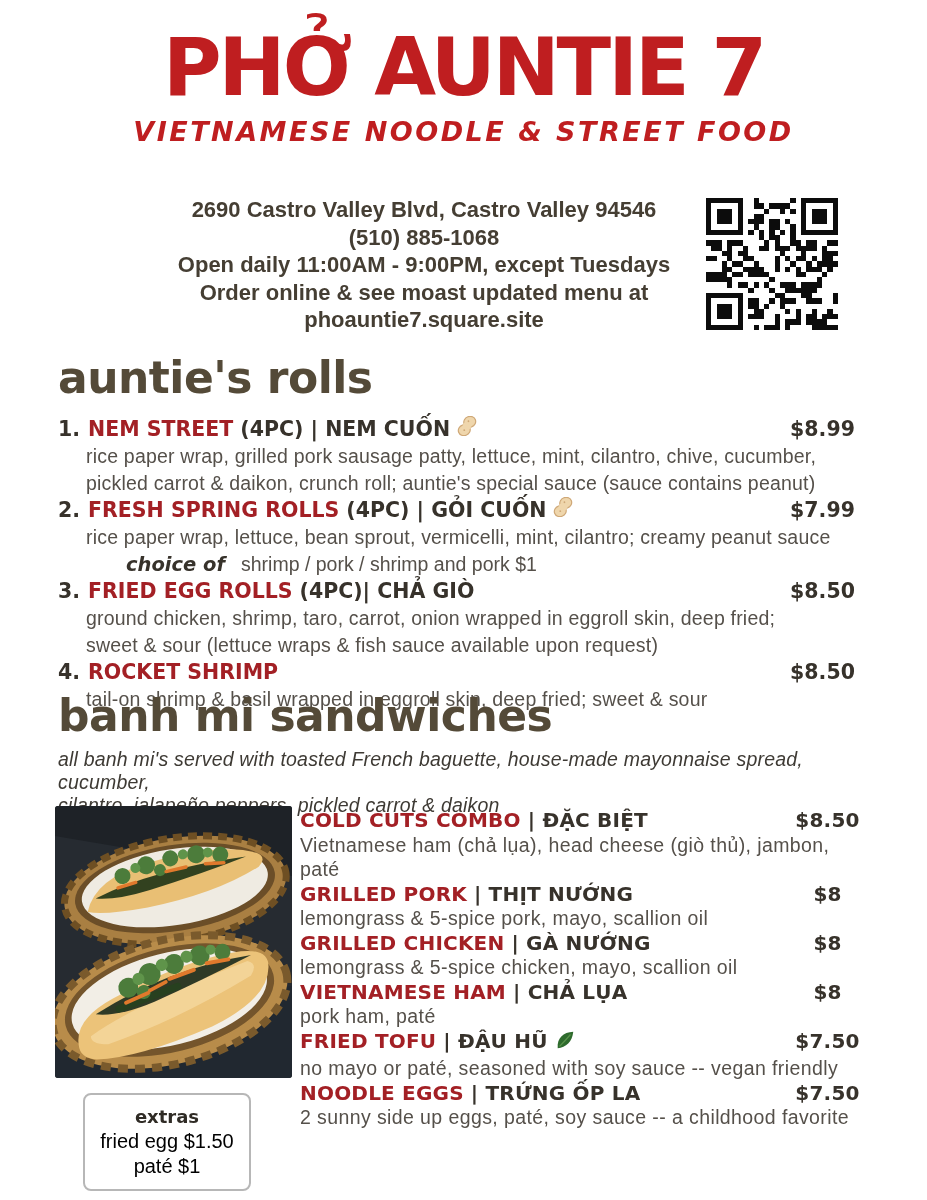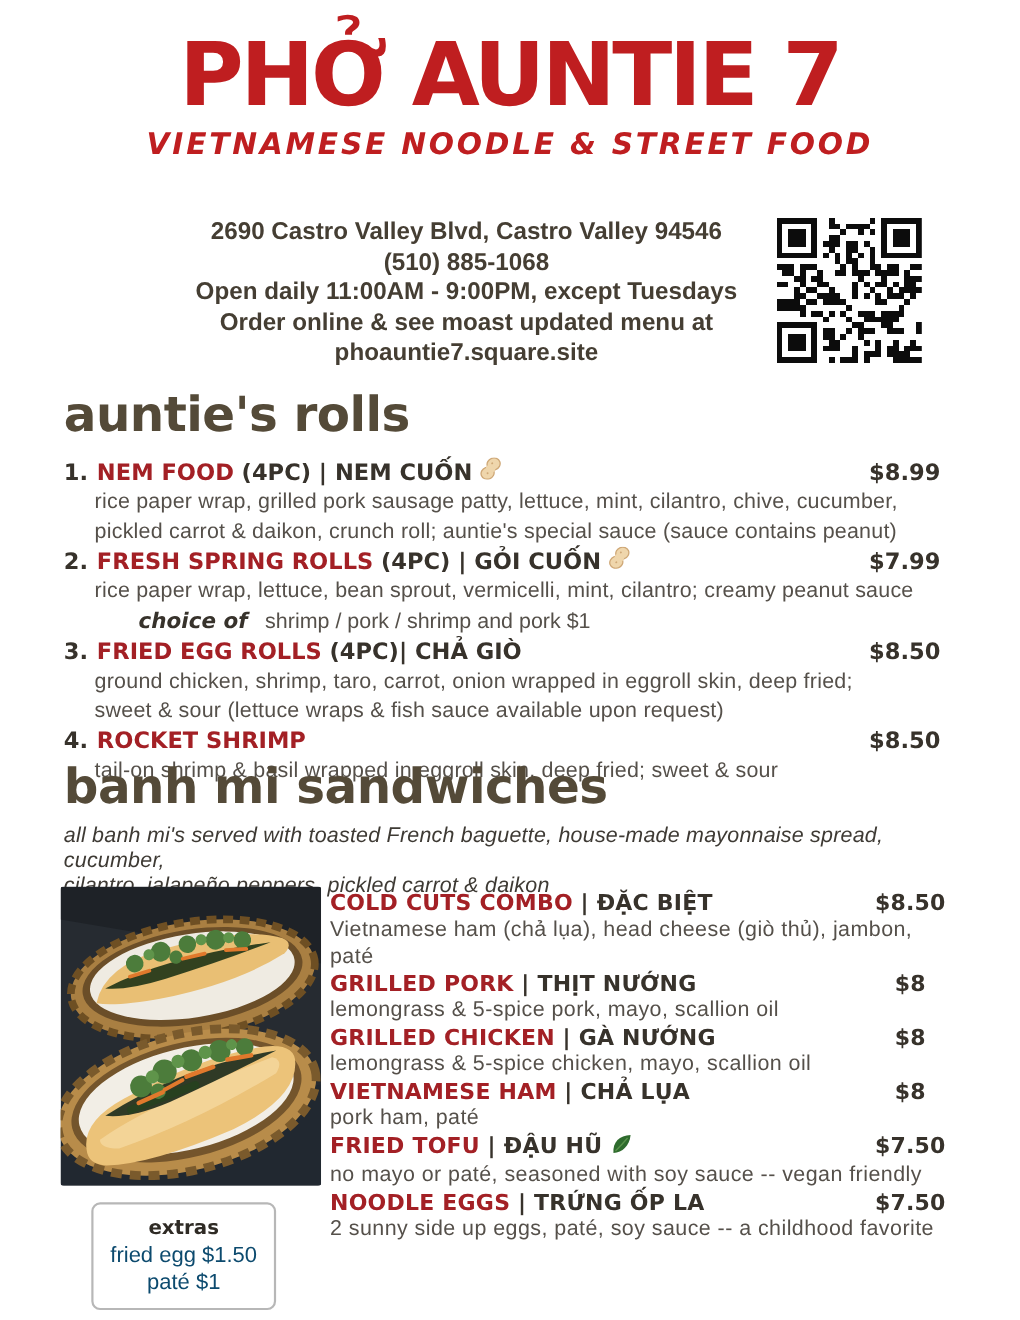--- a/index.html
+++ b/index.html
@@ -61,21 +61,21 @@
   .bm-head .name{color:var(--item-red);margin-right:7px;white-space:nowrap;}
   .bm-head .price{width:85px;}
   .bm-desc{font-size:19.5px;line-height:24.5px;letter-spacing:.4px;color:var(--desc);
     font-family:"Liberation Sans","DejaVu Sans",sans-serif;}
   
   .extras{
     position:absolute;left:83px;top:1093px;width:168px;border:2px solid #b7b7b7;border-radius:8px;
     padding:10px 4px 10px;text-align:center;background:#fff;
   }
   .extras .t{font-weight:bold;font-size:18px;line-height:24px;color:#2f2b25;}
-  .extras .l{font-size:20px;line-height:25px;color:#0c4a6e;font-family:"Liberation Sans","DejaVu Sans",sans-serif;}
+  .extras .l{font-size:20px;line-height:25px;color:#000000;font-family:"Liberation Sans","DejaVu Sans",sans-serif;}
   
   .inline-icon{display:inline-block;vertical-align:-3px;margin-left:6px;flex:none;align-self:center;}
 </style>
 </head>
 <body>
 
 <div class="logo-wrap">
   <h1 class="logo">PHỞ AUNTIE 7</h1>
   <div class="tagline">VIETNAMESE NOODLE &amp; STREET FOOD</div>
 </div>
@@ -302,21 +302,21 @@
     </svg>
 </div>
 
 <div class="rolls">
   <div class="section-title">auntie's rolls</div>
 
   <div>
     <div class="item-head">
       <div class="left">
         <span class="num">1.</span>
-        <span class="name">NEM FOOD</span>
+        <span class="name">NEM STREET</span>
         <span class="detail">(4PC) | NEM CUỐN</span>
         <span class="inline-icon">
           <svg width="22" height="20" viewBox="0 0 22 20">
               <g transform="rotate(-20 11 10)">
             <ellipse cx="7" cy="13" rx="6" ry="5.4" fill="#efd6ac" stroke="#cfa877" stroke-width="1.2"></ellipse>
             <ellipse cx="15" cy="7" rx="6" ry="5.4" fill="#efd6ac" stroke="#cfa877" stroke-width="1.2"></ellipse>
             <ellipse cx="11" cy="10" rx="4.5" ry="4" fill="#efd6ac"></ellipse>
             <circle cx="14" cy="6" r="0.9" fill="#cfa877"></circle>
                 <circle cx="7" cy="13" r="0.9" fill="#cfa877"></circle>
           </g>

